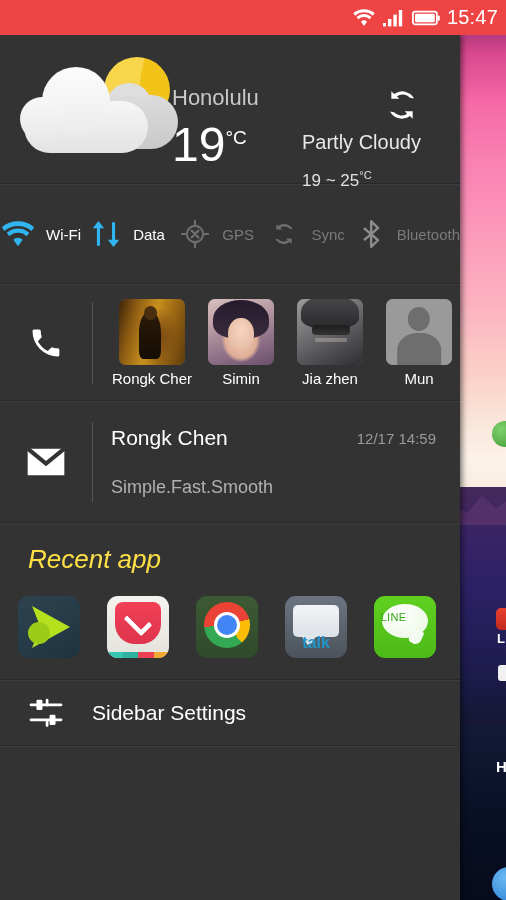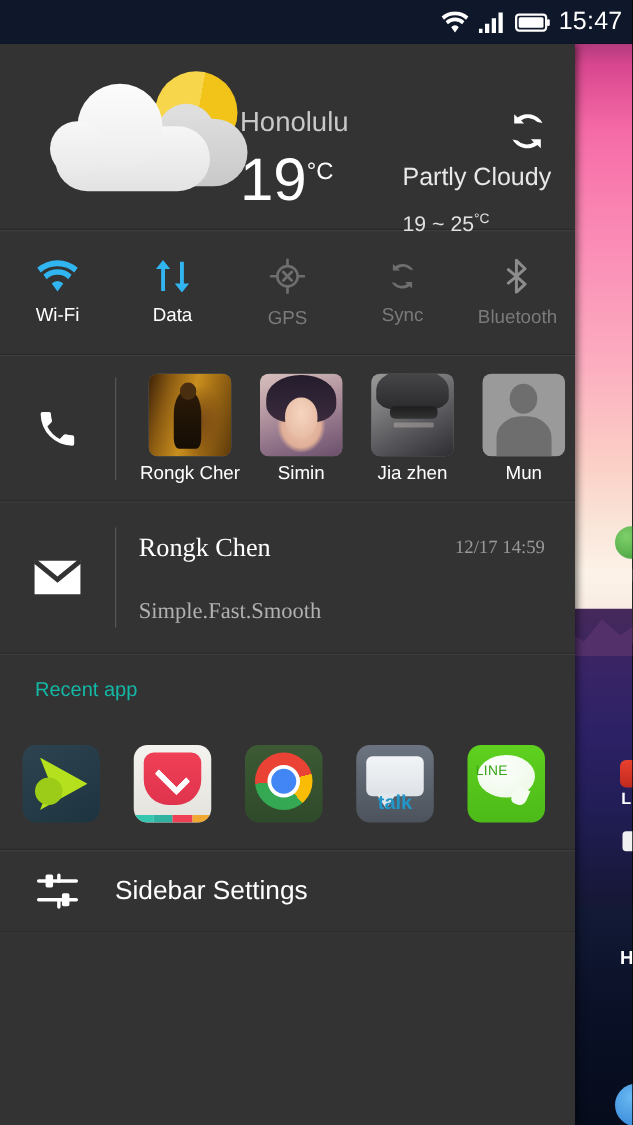--- a/index.html
+++ b/index.html
@@ -34,32 +34,32 @@
     background:radial-gradient(circle at 35% 32%,#7fd06a,#3f9b3a);}
   .wp-redicon{position:absolute;left:496px;top:573px;width:22px;height:22px;border-radius:5px;
     background:linear-gradient(#e8402e,#c12a1f);}
   .wp-whitebox{position:absolute;left:498px;top:630px;width:20px;height:16px;border-radius:3px;background:#f1f1f1;}
   .wp-blueicon{position:absolute;left:492px;top:832px;width:34px;height:34px;border-radius:50%;
     background:radial-gradient(circle at 38% 32%,#69b8f2,#2b7fd4);}
   .wp-text-l{position:absolute;left:497px;top:596px;font-size:13px;color:#fff;font-weight:bold;}
   .wp-text-h{position:absolute;left:496px;top:723px;font-size:15px;color:#fff;font-weight:bold;}
 
   
-  .statusbar{position:absolute;left:0;top:0;width:506px;height:35px;background:#0f172a;z-index:40;}
+  .statusbar{position:absolute;left:0;top:0;width:506px;height:35px;background:#ef4444;z-index:40;}
   .sb-right{position:absolute;right:8px;top:0;height:35px;display:flex;align-items:center;gap:7px;}
   .sb-clock{color:#fff;font-size:20px;letter-spacing:.2px;line-height:1;padding-bottom:1px;}
   .sb-icon{display:block;}
 
   
   .panel{position:absolute;left:0;top:35px;width:460px;height:865px;background:#333333;z-index:30;
      box-shadow:2px 0 6px rgba(0,0,0,.55);}
   .sep{height:1px;background:#3d3d3d;border-top:1px solid #292929;}
 
   
-  .weather{height:148px;position:relative;margin-left:20px;}
+  .weather{height:148px;position:relative;}
   .wicon{position:absolute;left:18px;top:14px;width:150px;height:120px;}
   .sun{position:absolute;left:86px;top:8px;width:66px;height:66px;border-radius:50%;
     background:linear-gradient(100deg,#f7d64b 0%,#f7d64b 52%,#f2c318 52%,#f2c318 100%);}
   .cloud-back{position:absolute;left:60px;top:46px;width:100px;height:54px;border-radius:27px;
     background:linear-gradient(#dcdcdc,#c9c9c9);}
   .cloud-back2{position:absolute;left:88px;top:34px;width:46px;height:46px;border-radius:50%;
     background:#dedede;}
   .cloud-main{position:absolute;left:6px;top:52px;width:124px;height:52px;border-radius:26px;
     background:linear-gradient(#f6f6f6,#e3e3e3);}
   .cloud-p1{position:absolute;left:24px;top:18px;width:68px;height:68px;border-radius:50%;
@@ -69,21 +69,21 @@
   .wcity{position:absolute;left:172px;top:50px;font-size:22px;color:#c9c9c9;}
   .wtemp{position:absolute;left:172px;top:86px;font-size:48px;color:#fff;font-weight:300;line-height:1;}
   .wtemp .unit{font-size:19px;vertical-align:super;font-weight:400;}
   .wrefresh{position:absolute;left:384px;top:52px;width:36px;height:36px;cursor:pointer;}
   .wcond{position:absolute;left:302px;top:96px;font-size:20px;color:#e8e8e8;}
   .wrange{position:absolute;left:302px;top:134px;font-size:17px;color:#e0e0e0;}
   .wrange .unit{font-size:11px;vertical-align:super;}
 
   
   .toggles{height:98px;display:flex;align-items:center;}
-  .toggle{flex:1;display:flex;flex-direction:column;align-items:center;gap:10px;cursor:pointer;}
+  .toggle{flex:1;display:flex;align-items:center;gap:10px;cursor:pointer;}
   .toggle .tl{font-size:15px;}
   .toggle.on .tl{color:#ffffff;}
   .toggle.off .tl{color:#7a7a7a;}
 
   
   .contacts{height:115px;position:relative;display:flex;align-items:center;}
   .phone-ic{width:92px;display:flex;justify-content:center;align-items:center;}
   .cdivider{position:absolute;left:92px;top:17px;width:1px;height:82px;background:#555;}
   .clist{display:flex;align-items:flex-end;padding-left:20px;gap:9px;}
   .contact{width:80px;display:flex;flex-direction:column;align-items:center;gap:5px;cursor:pointer;}
@@ -113,28 +113,28 @@
   .av-default{position:absolute;inset:0;background:#9a9a9a;}
   .av-default:before{content:"";position:absolute;left:50%;top:13%;width:34%;height:36%;transform:translateX(-50%);
      border-radius:50%;background:#6e6e6e;}
   .av-default:after{content:"";position:absolute;left:50%;top:52%;width:66%;height:56%;transform:translateX(-50%);
      border-radius:46% 46% 0 0;background:#6e6e6e;}
 
   
   .message{height:120px;position:relative;display:flex;align-items:center;}
   .mail-ic{width:92px;display:flex;justify-content:center;align-items:center;}
   .mdivider{position:absolute;left:92px;top:20px;width:1px;height:80px;background:#555;}
-  .mbody{padding-left:19px;flex:1;position:relative;font-family:Liberation Serif, serif;}
+  .mbody{padding-left:19px;flex:1;position:relative;}
   .msender{font-size:21px;color:#fff;}
   .mpreview{font-size:18px;color:#b1b1b1;margin-top:27px;}
   .mtime{position:absolute;right:24px;top:4px;font-size:15px;color:#9a9a9a;}
 
   
   .recent{height:155px;position:relative;}
-  .rtitle{position:absolute;left:28px;top:20px;font-size:16px;color:#14b8a6;}
+  .rtitle{position:absolute;left:28px;top:20px;font-size:26px;color:#fde047;font-style:italic;}
   .rapps{position:absolute;left:18px;top:72px;display:flex;gap:27px;}
   .app{width:62px;height:62px;border-radius:11px;overflow:hidden;position:relative;cursor:pointer;}
   .app-media{background:linear-gradient(150deg,#2d4450,#1e3340);}
   .app-media:before{content:"";position:absolute;left:14px;top:10px;width:38px;height:42px;
     background:#b4e01e;clip-path:polygon(0% 0%,100% 50%,0% 100%,22% 50%);}
   .app-media:after{content:"";position:absolute;left:10px;top:26px;width:22px;height:22px;border-radius:50%;
     background:#9ccc18;}
   .app-pocket{background:linear-gradient(#f4f3ef,#e4e2dc);}
   .pocket-in{position:absolute;left:8px;top:6px;width:46px;height:42px;border-radius:8px 8px 20px 20px;
     background:linear-gradient(#ef4056,#e0334d);}

